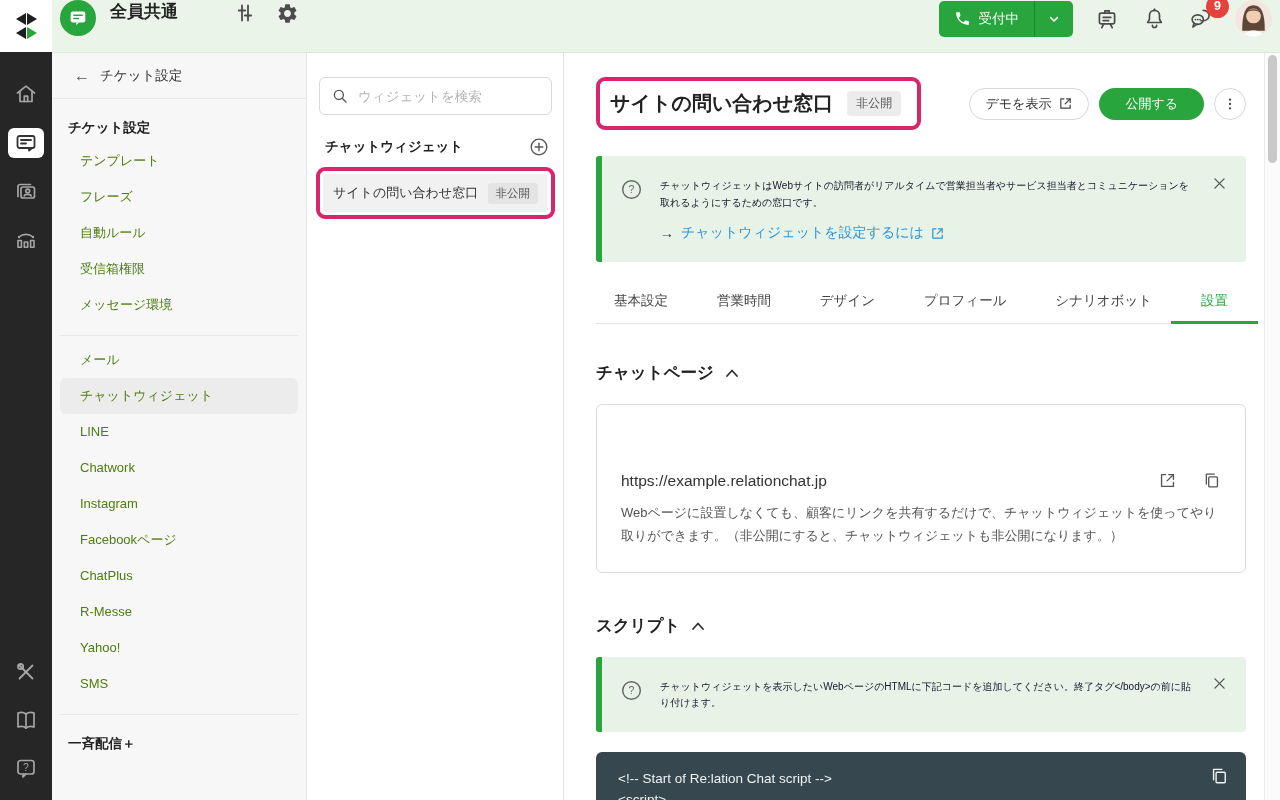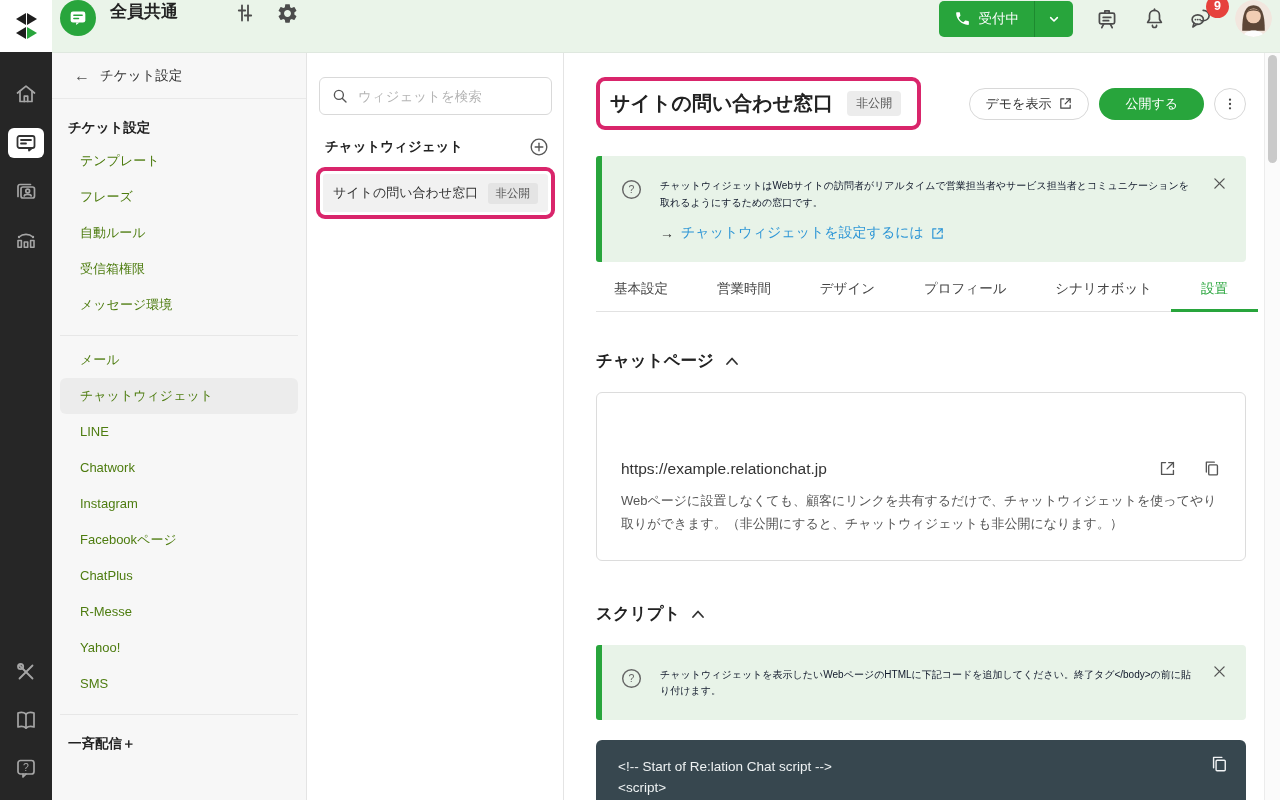--- a/index.html
+++ b/index.html
@@ -69,21 +69,21 @@
 
   .info-banner { position:relative; margin-top:26px; background:#e8f3e8; border-radius:4px; padding:22px 48px 20px 64px; }
   .info-banner::before { content:''; position:absolute; left:0; top:0; bottom:0; width:6px; background:#28a53c; border-radius:3px 0 0 3px; }
   .qmark { position:absolute; left:24px; top:22px; }
   .info-text { font-size:10px; line-height:1.65; color:#0f172a; max-width:540px; }
   .info-link-row { margin-top:13px; display:flex; align-items:center; gap:7px; font-size:14px; }
   .info-arrow { color:#333; }
   .info-link { color:#2e96d6; cursor:pointer; display:flex; align-items:center; gap:6px; }
   .banner-close { position:absolute; right:16px; top:16px; width:22px; height:22px; display:flex; align-items:center; justify-content:center; cursor:pointer; }
 
-  .tabs-row { margin-top:18px; display:flex; justify-content:space-between; border-bottom:1px solid #e2e2e2; padding:0 14px; }
+  .tabs-row { margin-top:30px; display:flex; justify-content:space-between; border-bottom:1px solid #e2e2e2; padding:0 14px; }
   .tab { position:relative; padding:0 4px 13px 4px; font-size:13.5px; color:#444; cursor:pointer; }
   .tab.active { color:#28a53c; }
   .tab.active::after { content:''; position:absolute; left:-26px; right:-26px; bottom:-1px; height:3px; background:#28a53c; }
 
   .section-head { margin-top:38px; display:flex; align-items:center; gap:11px; }
   .section-head h2 { font-size:16.5px; font-weight:bold; color:#222; }
 
   .url-card { margin-top:20px; border:1px solid #dcdcdc; border-radius:6px; padding:26px 24px 24px 24px; }
   .url-row { display:flex; align-items:flex-end;margin-top:40px; }
   #chat-page-url { font-size:15.5px; color:#333; flex:1; }

